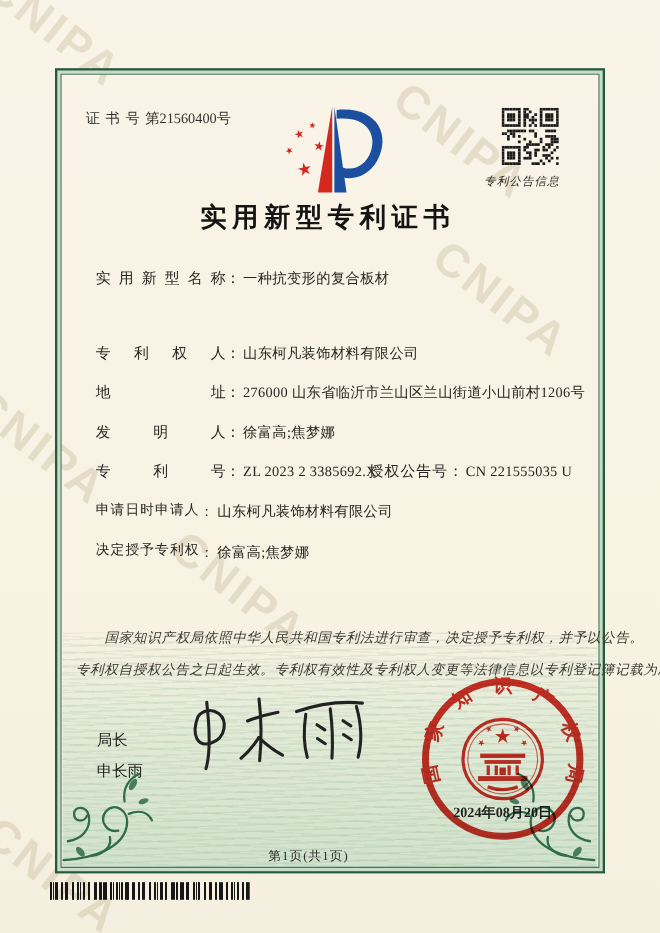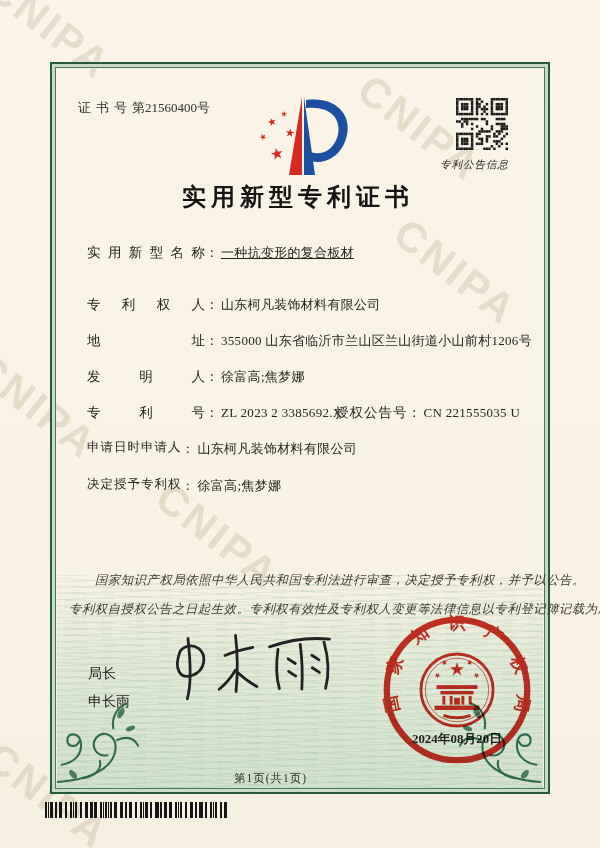--- a/index.html
+++ b/index.html
@@ -37,21 +37,21 @@
   .qr-block{position:absolute;left:440px;top:98px;width:84px;z-index:3;text-align:left;}
   .qr-svg{display:block;margin:0 auto;}
   .qr-caption{margin-top:8px;font-size:10.5px;font-style:italic;letter-spacing:1px;color:#2c2b27;}
 
   .title{position:absolute;left:50px;top:181px;width:496px;z-index:3;text-align:center;
     font-size:24px;font-weight:700;letter-spacing:5px;color:#141413;}
 
   
   .fields{position:absolute;left:87px;top:243px;width:440px;z-index:3;color:#26251f;}
   .frow{font-size:13.5px;line-height:19px;margin-bottom:17px;position:relative;white-space:nowrap;}
-  .frow.first{margin-bottom:33px;text-decoration:underline;}
+  .frow.first{margin-bottom:49px;}
   .frow.small{font-size:12.5px;}
   .lbl{display:inline-block;width:118px;text-align:justify;text-align-last:justify;vertical-align:top;}
   .lbl.auto{width:auto;text-align-last:auto;letter-spacing:1px;font-family:Liberation Mono, monospace;}
   .colon{display:inline-block;width:16px;}
   .val{letter-spacing:.3px;font-size:13px;}
   .col2{position:absolute;left:248px;top:0;white-space:nowrap;}
   .col2 .lbl2{letter-spacing:1px;}
 
   
   .decl{position:absolute;left:69px;top:566px;width:486px;z-index:3;
@@ -61,21 +61,21 @@
   .decl .l2{white-space:nowrap;}
 
   
   .director{position:absolute;left:88px;top:660px;z-index:3;font-size:14px;color:#23221e;line-height:28px;}
   .sig{position:absolute;left:168px;top:624px;z-index:3;transform:rotate(-2deg);}
 
   
   .seal{position:absolute;left:379px;top:612px;z-index:4;opacity:.94;mix-blend-mode:multiply;}
 
   
-  .footer{position:absolute;left:50px;top:771px;width:441px;z-index:3;text-align:center;
+  .footer{position:absolute;left:60px;top:771px;width:441px;z-index:3;text-align:center;
     font-size:11.5px;letter-spacing:1px;color:#2c2b27;}
 
   
   .flourish{position:absolute;z-index:3;}
   .flourish.left{left:54px;top:688px;}
   .flourish.right{left:458px;top:688px;transform:scaleX(-1);}
 
   .barcode{position:absolute;left:45px;top:802px;width:182px;height:16px;z-index:3;
     background:
       repeating-linear-gradient(90deg,#161616 0 2px,transparent 2px 5px),
@@ -328,21 +328,21 @@
   <div class="title">实用新型专利证书</div>
 
   <div class="fields">
     <div class="frow first">
       <span class="lbl">实用新型名称</span><span class="colon">：</span><span class="val">一种抗变形的复合板材</span>
     </div>
     <div class="frow">
       <span class="lbl">专利权人</span><span class="colon">：</span><span class="val">山东柯凡装饰材料有限公司</span>
     </div>
     <div class="frow">
-      <span class="lbl">地址</span><span class="colon">：</span><span class="val">355000 山东省临沂市兰山区兰山街道小山前村1206号</span>
+      <span class="lbl">地址</span><span class="colon">：</span><span class="val">276000 山东省临沂市兰山区兰山街道小山前村1206号</span>
     </div>
     <div class="frow">
       <span class="lbl">发明人</span><span class="colon">：</span><span class="val">徐富高;焦梦娜</span>
     </div>
     <div class="frow">
       <span class="lbl">专利号</span><span class="colon">：</span><span class="val">ZL 2023 2 3385692.X</span>
       <span class="col2"><span class="lbl2">授权公告号</span><span class="colon">：</span><span class="val">CN 221555035 U</span></span>
     </div>
     <div class="frow small">
       <span class="lbl auto">申请日时申请人</span><span class="colon">：</span><span class="val">山东柯凡装饰材料有限公司</span>

